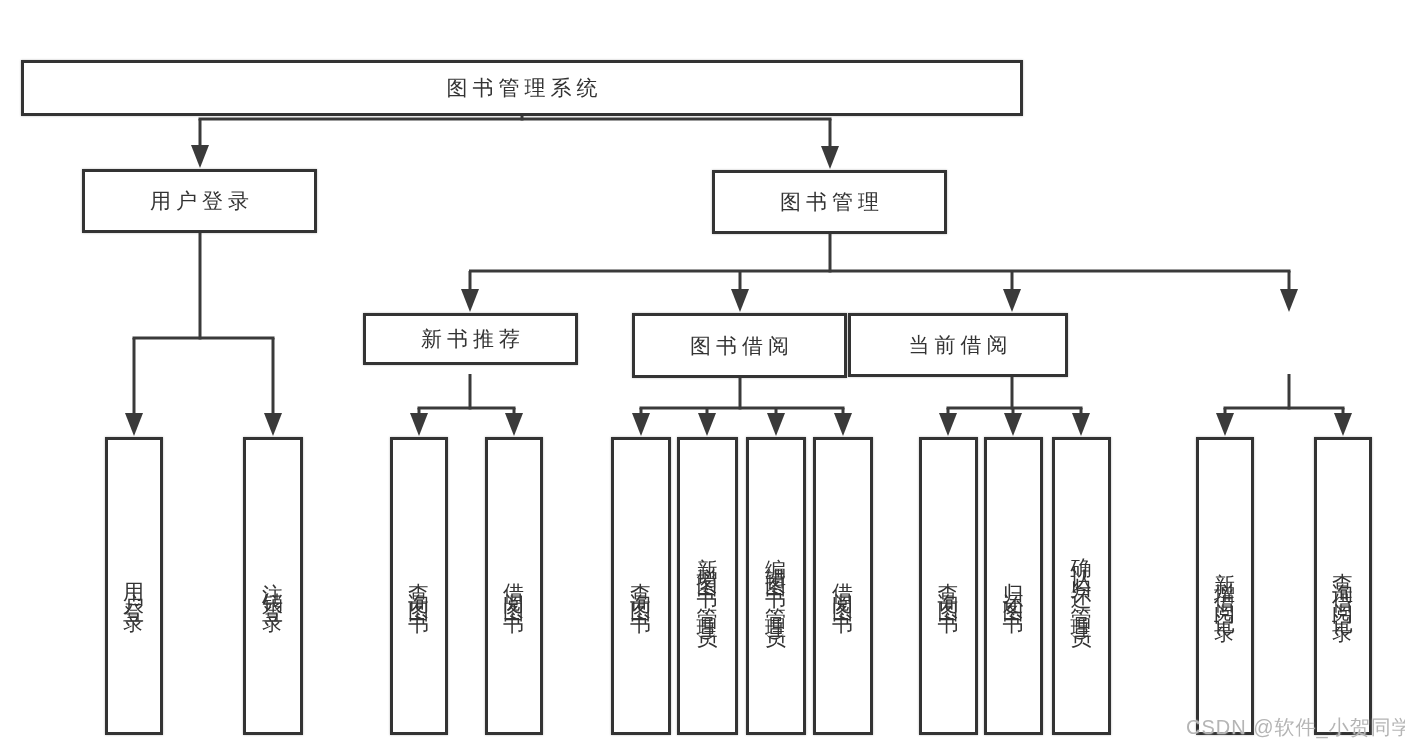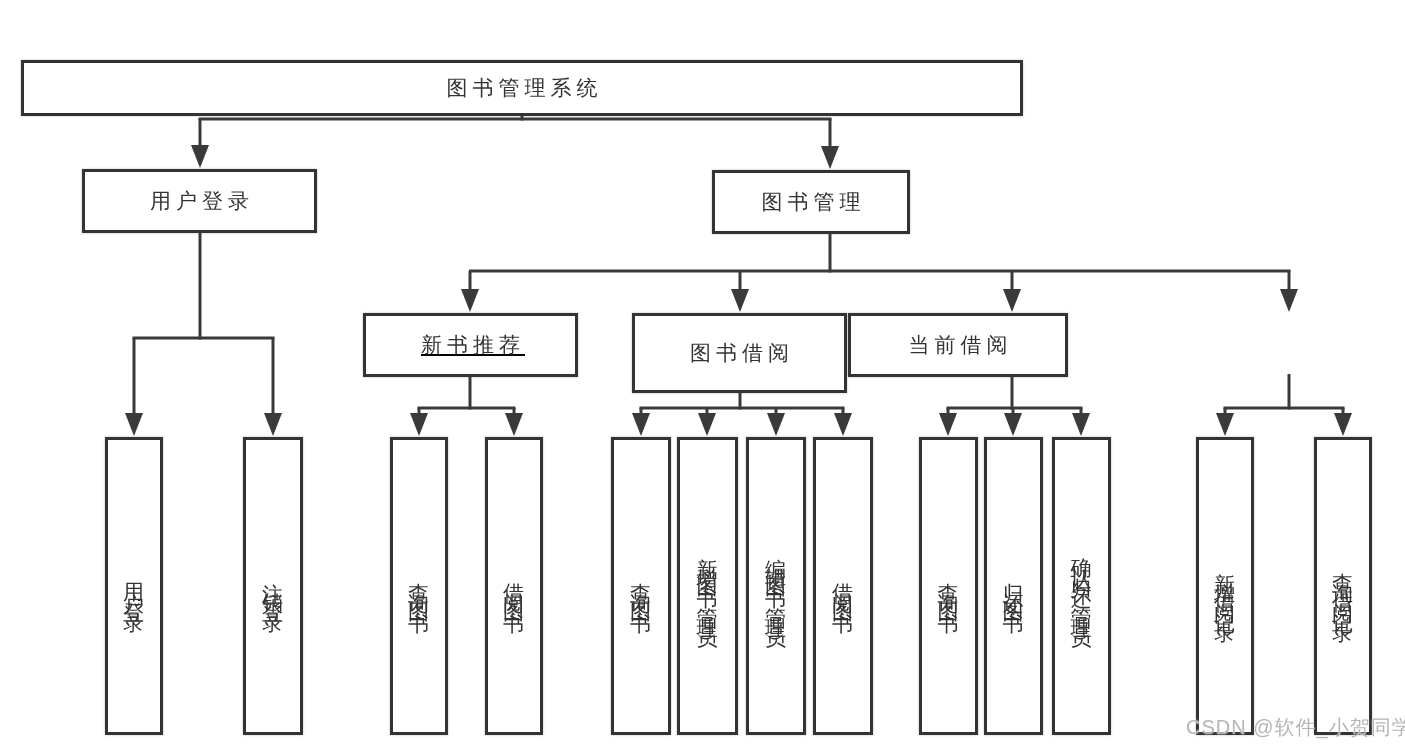--- a/index.html
+++ b/index.html
@@ -139,28 +139,28 @@
     </g>
   </svg>
 
   <div class="box" style="left:21px; top:13px; width:1002px; height:56px;margin-top:47px;">
     <span class="label">图书管理系统</span>
   </div>
 
   <div class="box" style="left:82px; top:169px; width:235px; height:64px;">
     <span class="label">用户登录</span>
   </div>
-  <div class="box" style="left:712px; top:170px; width:198px; height:64px;">
+  <div class="box" style="left:712px; top:170px; width:235px; height:64px;">
     <span class="label">图书管理</span>
   </div>
 
-  <div class="box" style="left:363px; top:313px; width:215px; height:64px;text-decoration:underline;">
+  <div class="box" style="left:363px; top:313px; width:215px; height:52px;">
     <span class="label">新书推荐</span>
   </div>
-  <div class="box" style="left:632px; top:313px; width:215px; height:80px;">
+  <div class="box" style="left:632px; top:313px; width:215px; height:65px;">
     <span class="label">图书借阅</span>
   </div>
   <div class="box" style="left:848px; top:313px; width:220px; height:64px;">
     <span class="label">当前借阅</span>
   </div>
 
   <div class="box vbox" style="left:105px; top:437px; width:58px; height:298px;">
     <span class="label">用户登录</span>
   </div>
   <div class="box vbox" style="left:243px; top:437px; width:60px; height:298px;">

